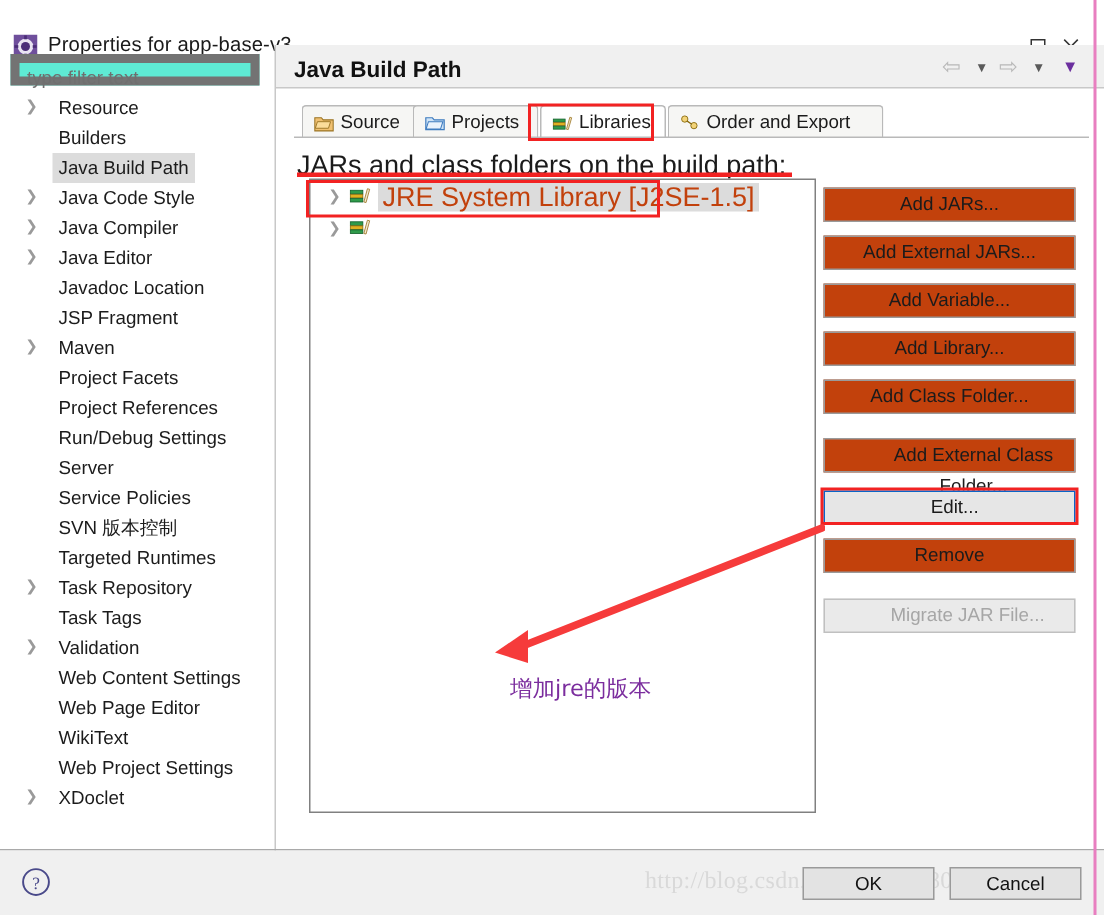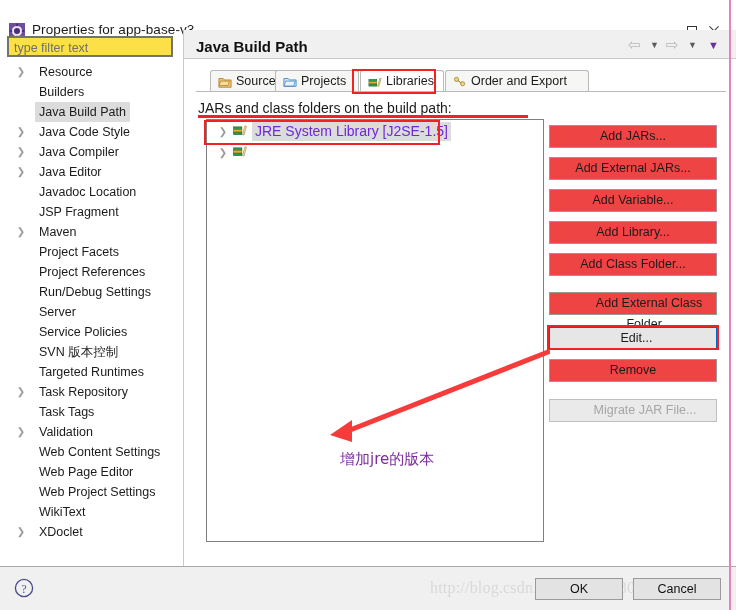--- a/index.html
+++ b/index.html
@@ -22,21 +22,21 @@
   .wbtn .g{position:absolute;left:50%;top:50%;transform:translate(-50%,-50%);}
   .min-g{width:11px;height:1px;background:#333;}
   .max-g{width:10px;height:10px;border:1.2px solid #333;box-sizing:border-box;}
   .close-g{width:13px;height:13px;}
   .close-g:before,.close-g:after{content:"";position:absolute;left:0;top:6px;width:13px;height:1.2px;background:#333;}
   .close-g:before{transform:rotate(45deg);}
   .close-g:after{transform:rotate(-45deg);}
 
   
   .filterbox{position:absolute;left:7px;top:36px;width:166px;height:21px;
-    border:2px solid #737373;background:#fde047;box-sizing:border-box;}
+    border:6px solid #737373;background:#5eead4;box-sizing:border-box;}
   .filterbox span{position:absolute;left:5px;top:3px;color:#6f6f6f;font-size:12.5px;}
   .tree{position:absolute;left:5px;top:62px;width:176px;height:508px;background:#fff;overflow:hidden;}
   .trow{position:relative;height:20px;line-height:20px;white-space:nowrap;}
   .trow .arrow{position:absolute;left:10px;top:0;width:12px;text-align:center;color:#9a9a9a;font-size:10px;}
   .trow .lbl{position:absolute;left:30px;top:0;font-size:12.5px;color:#1b1b1b;padding:0 4px;}
   .trow.sel .lbl{background:#dcdcdc;}
 
   
   .vdiv{position:absolute;left:183px;top:30px;width:1px;height:540px;background:#c8c8c8;}
 
@@ -52,34 +52,34 @@
 
   
   .tabbar{position:absolute;left:196px;top:70px;width:530px;height:22px;}
   .tab{position:absolute;top:0;height:22px;box-sizing:border-box;
     border:1px solid #b9b9b9;border-bottom:none;background:#f6f6f4;
     border-radius:3px 3px 0 0;}
   .tab.active{background:#ffffff;}
   .tab .tlabel{position:absolute;top:3px;font-size:12.5px;color:#1b1b1b;white-space:nowrap;}
   .tabline{position:absolute;left:196px;top:91px;width:530px;height:1px;background:#b9b9b9;}
 
-  .sect-label{position:absolute;left:198px;top:100px;font-size:14px;color:#1b1b1b;}
+  .sect-label{position:absolute;left:198px;top:100px;font-size:18px;color:#1b1b1b;}
 
   
   .listbox{position:absolute;left:206px;top:119px;width:338px;height:423px;
     border:1px solid #808080;background:#fff;box-sizing:border-box;overflow:hidden;}
   .lrow{position:relative;height:19px;line-height:19px;margin-top:2px;white-space:nowrap;}
   .lrow .larrow{position:absolute;left:10px;top:0;width:12px;text-align:center;color:#9a9a9a;font-size:10px;}
   .lrow .licon{position:absolute;left:26px;top:3px;width:15px;height:13px;}
-  .lrow .llabel{position:absolute;left:45px;top:0;font-size:14px;color:#6d28d9;padding:0 3px;}
+  .lrow .llabel{position:absolute;left:45px;top:0;font-size:18px;color:#c2410c;padding:0 3px;}
   .lrow.sel .llabel{background:#dcdcdc;}
 
   
   .sbtn{position:absolute;left:549px;width:168px;height:23px;
-    background:#ef4444;border:1px solid #9a9a9a;box-sizing:border-box;
+    background:#c2410c;border:1px solid #9a9a9a;box-sizing:border-box;
     font-size:12.5px;color:#1b1b1b;text-align:center;line-height:21px;cursor:default;}
   .sbtn.disabled{color:#a6a6a6;background:#eaeaea;border-color:#c0c0c0;padding-left:24px;}
   .sbtn.focused{border:1px solid #0a64c8;background:#e6e6e6;}
 
   
   .bot-sep{position:absolute;left:0;top:566px;width:736px;height:1px;background:#a9a9a9;}
   .bottom{position:absolute;left:0;top:567px;width:736px;height:43px;background:#f0f0f0;}
   .helpico{position:absolute;left:14px;top:578px;width:20px;height:20px;}
   .dbtn{position:absolute;top:578px;height:22px;width:88px;
     background:#e3e3e3;border:1px solid #9a9a9a;box-sizing:border-box;
@@ -195,24 +195,24 @@
         <span class="arrow">❯</span>
         <span class="lbl">Validation</span>
       </div>
       <div class="trow">
         <span class="lbl">Web Content Settings</span>
       </div>
       <div class="trow">
         <span class="lbl">Web Page Editor</span>
       </div>
       <div class="trow">
+        <span class="lbl">WikiText</span>
+      </div>
+      <div class="trow">
         <span class="lbl">Web Project Settings</span>
-      </div>
-      <div class="trow">
-        <span class="lbl">WikiText</span>
       </div>
       <div class="trow">
         <span class="arrow">❯</span>
         <span class="lbl">XDoclet</span>
       </div>
     </div>
 
   <div class="vdiv"></div>
 
   <div class="hdr-band"></div>
@@ -229,21 +229,21 @@
     <span class="navarrow">⇨</span>
   </div>
   <div class="nav" style="left:688px;">
     <span class="navcaret">▼</span>
   </div>
   <div class="nav" style="left:708px;">
     <span class="navcaret purple">▼</span>
   </div>
 
   <div class="tabbar" id="tabbar">
-      <div class="tab" style="left: 14px; width: 78px;">
+      <div class="tab" style="left: 5px; width: 78px;">
         <span style="position: absolute; left: 7px; top: 4px; width: 14px; height: 14px;"><svg viewBox="0 0 16 16" width="14" height="14">
             <path d="M1 4h5l1.4 1.6H15V14H1z" fill="#f0c070" stroke="#9a7424" stroke-width="0.8"></path>
             <path d="M3 7h10l-1.6 5H1.4z" fill="#fbdc9a" stroke="#9a7424" stroke-width="0.7"></path>
           </svg></span>
         <span class="tlabel" style="left: 25px;">Source</span>
       </div>
       <div class="tab" style="left: 79px; width: 84px;">
         <span style="position: absolute; left: 7px; top: 4px; width: 14px; height: 14px;"><svg viewBox="0 0 16 16" width="14" height="14">
             <path d="M1 4h5l1.4 1.6H15V13H1z" fill="#cfe4f7" stroke="#3f7cbf" stroke-width="0.9"></path>
             <path d="M3 7h11l-1.8 5.6H1.2z" fill="#eaf3fc" stroke="#3f7cbf" stroke-width="0.8"></path>

